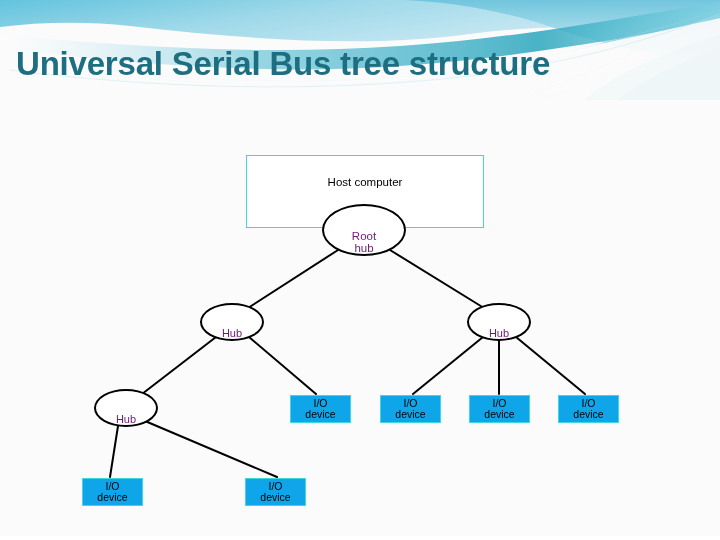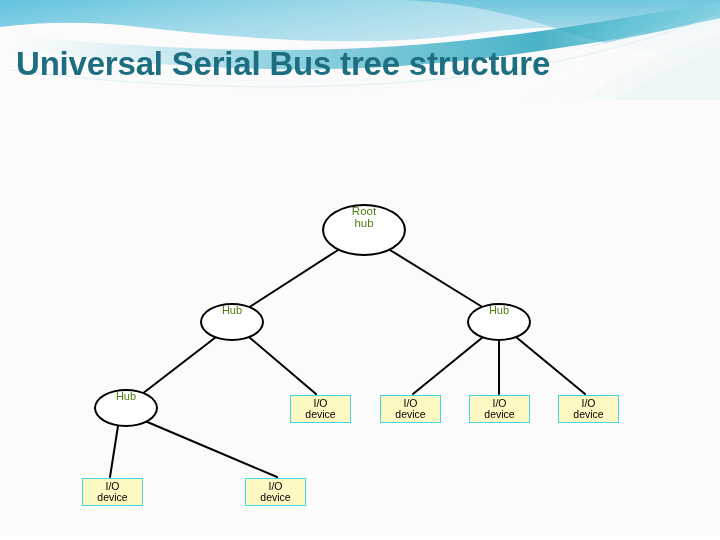--- a/index.html
+++ b/index.html
@@ -81,41 +81,41 @@
   }
 
   
   .hub {
     position: absolute;
     box-sizing: border-box;
     background: #ffffff;
     border: 2.2px solid #000000;
     border-radius: 50%;
     display: flex;
-    align-items: flex-start;
+    align-items: flex-end;
     justify-content: center;
     text-align: center;
     font-family: "Liberation Sans", sans-serif;
-    color: #4d7c0f;
+    color: #701a75;
   }
   .hub-label {
     font-size: 11px;
     line-height: 11px;
     white-space: pre-line;
   }
   .hub.root .hub-label {
     font-size: 11.5px;
     line-height: 11.5px;
   }
 
   
   .io-box {
     position: absolute;
     box-sizing: border-box;
-    background: #fef9c3;
+    background: #0ea5e9;
     border: 1.4px solid #3fd8e0;
     display: flex;
     align-items: center;
     justify-content: center;
   }
   .io-label {
     font-family: "Liberation Sans", sans-serif;
     font-size: 10.5px;
     line-height: 11px;
     color: #000000;
@@ -192,20 +192,23 @@
         <line x1="216" y1="337" x2="142" y2="394"></line>
         <line x1="249" y1="337" x2="316" y2="394"></line>
         <line x1="483" y1="337" x2="413" y2="394"></line>
         <line x1="499" y1="341" x2="499" y2="394"></line>
         <line x1="516" y1="337" x2="585" y2="394"></line>
         <line x1="118" y1="426" x2="110" y2="477"></line>
         <line x1="145" y1="421" x2="277" y2="477"></line>
       </g>
     </svg>
 
+    <div class="host-box" style="left:246px; top:155px; width:238px; height:73px;">
+      <div class="host-label">Host computer</div>
+    </div>
 
     <div class="hub root" style="left:322px; top:204px; width:84px; height:52px;">
       <span class="hub-label">Root
 hub</span>
     </div>
 
     <div class="hub" style="left:200px; top:303px; width:64px; height:38px;">
       <span class="hub-label">Hub</span>
     </div>
 

